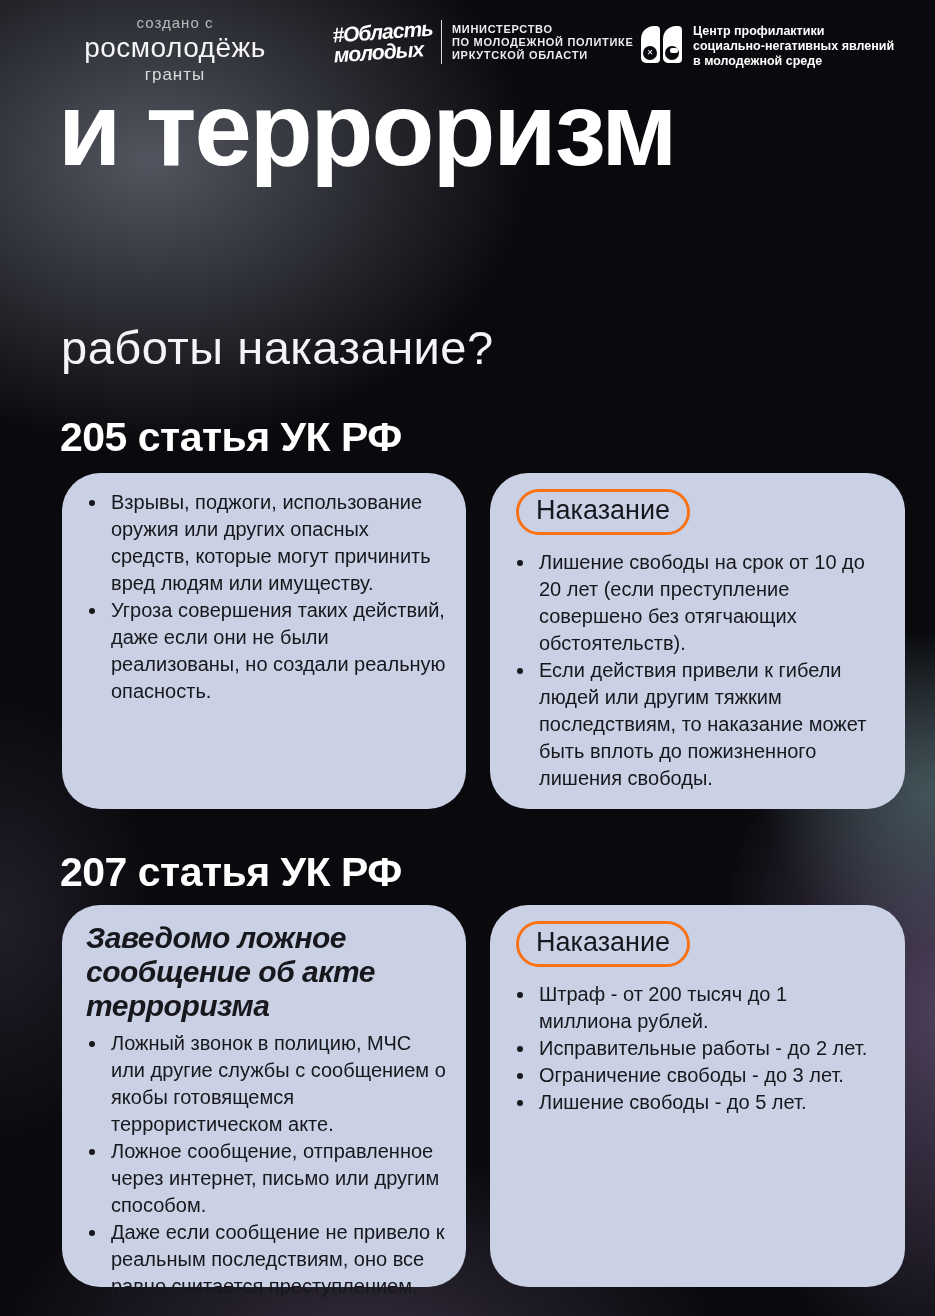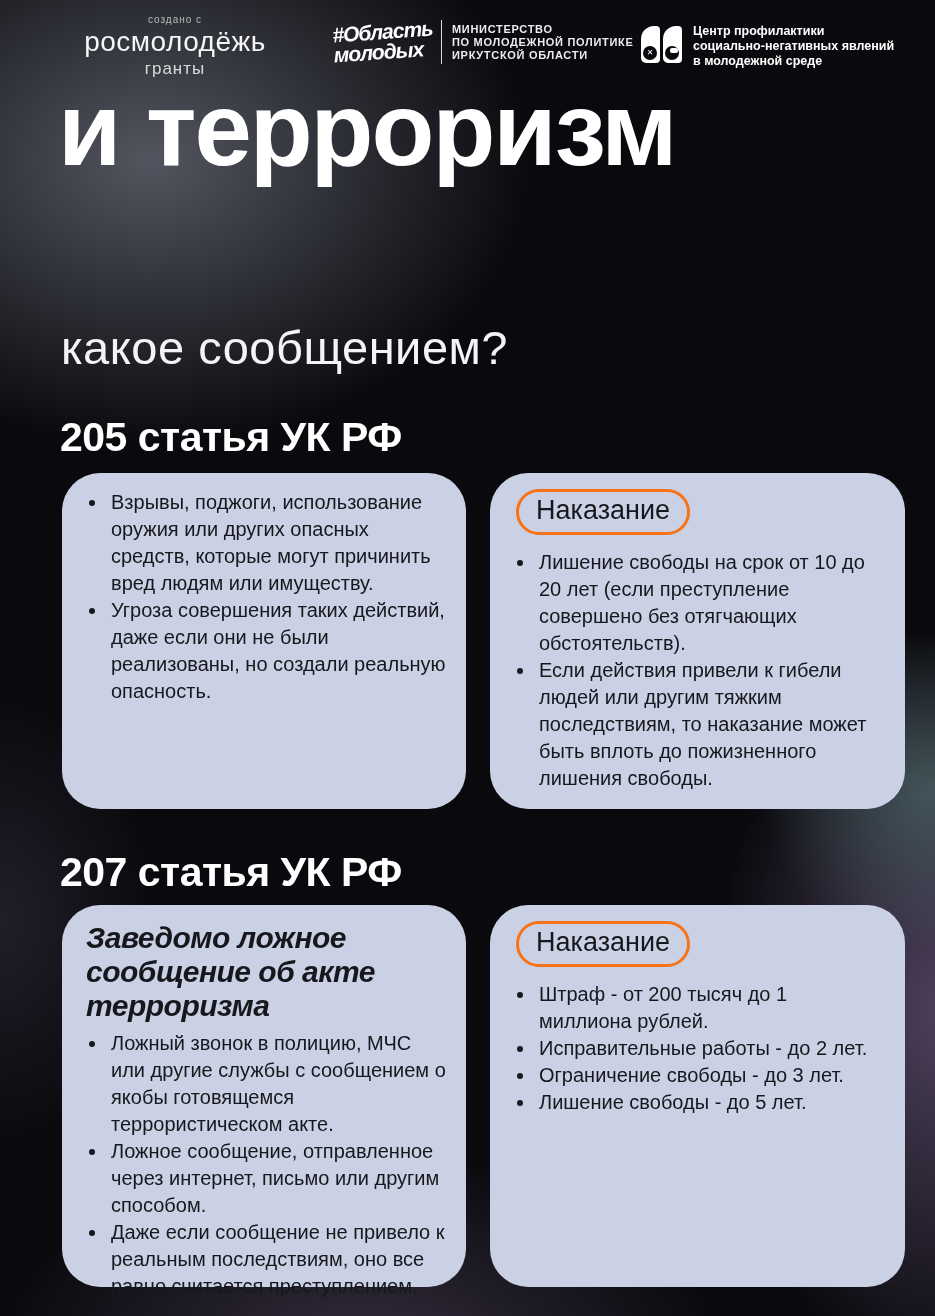--- a/index.html
+++ b/index.html
@@ -22,21 +22,21 @@
       radial-gradient(330px 520px at 950px 1010px, rgba(136,112,158,0.55), rgba(136,112,158,0) 72%),
       radial-gradient(520px 300px at 360px 1360px, rgba(116,98,134,0.40), rgba(116,98,134,0) 70%),
       radial-gradient(220px 320px at 0px 920px, rgba(104,90,120,0.25), rgba(104,90,120,0) 70%),
       #0a0a0e;
     color: #ffffff;
   }
 
   
   .hdr { position: absolute; top: 0; left: 0; width: 935px; height: 90px; }
   .logo-left { position: absolute; left: 70px; top: 14px; width: 210px; text-align: center; }
-  .created-with { font-size: 10px; letter-spacing: 1px; color: rgba(255,255,255,0.65); }
+  .created-with { font-size: 15px; letter-spacing: 1px; color: rgba(255,255,255,0.65); }
   .rosmol { font-size: 28px; letter-spacing: 0.5px; color: #f5f5f7; margin-top: 1px; text-align: center; }
   .grants { font-size: 17px; letter-spacing: 1px; color: rgba(255,255,255,0.8); margin-top: 1px; }
 
   .logo-mid { position: absolute; left: 333px; top: 20px; display: flex; align-items: center; }
   .oblast { font-style: italic; font-weight: bold; font-size: 21px; line-height: 20px;
             transform: rotate(-4deg); letter-spacing: -1px; color: #fff; width: 102px; }
   .mid-divider { width: 1px; height: 44px; background: rgba(255,255,255,0.85); margin: 0 10px 0 6px; }
   .ministry { font-size: 11px; font-weight: bold; letter-spacing: 0.7px; line-height: 13px; color: #ececef; }
 
   .logo-right { position: absolute; left: 641px; top: 24px; display: flex; align-items: flex-start; }
@@ -116,21 +116,21 @@
         <div>Центр профилактики</div>
         <div>социально-негативных явлений</div>
         <div>в молодежной среде</div>
       </div>
     </div>
   </div>
 
   <div class="title">
     <div>и терроризм</div>
   </div>
-  <div class="subtitle">какое сообщением?</div>
+  <div class="subtitle">работы наказание?</div>
 
   <div class="sec-heading s205">205 статья УК РФ</div>
 
   <div class="card r1l">
     <ul class="bullets">
       <li>Взрывы, поджоги, использование оружия или других опасных средств, которые могут причинить вред людям или имуществу.</li>
       <li>Угроза совершения таких действий, даже если они не были реализованы, но создали реальную опасность.</li>
     </ul>
   </div>
 

